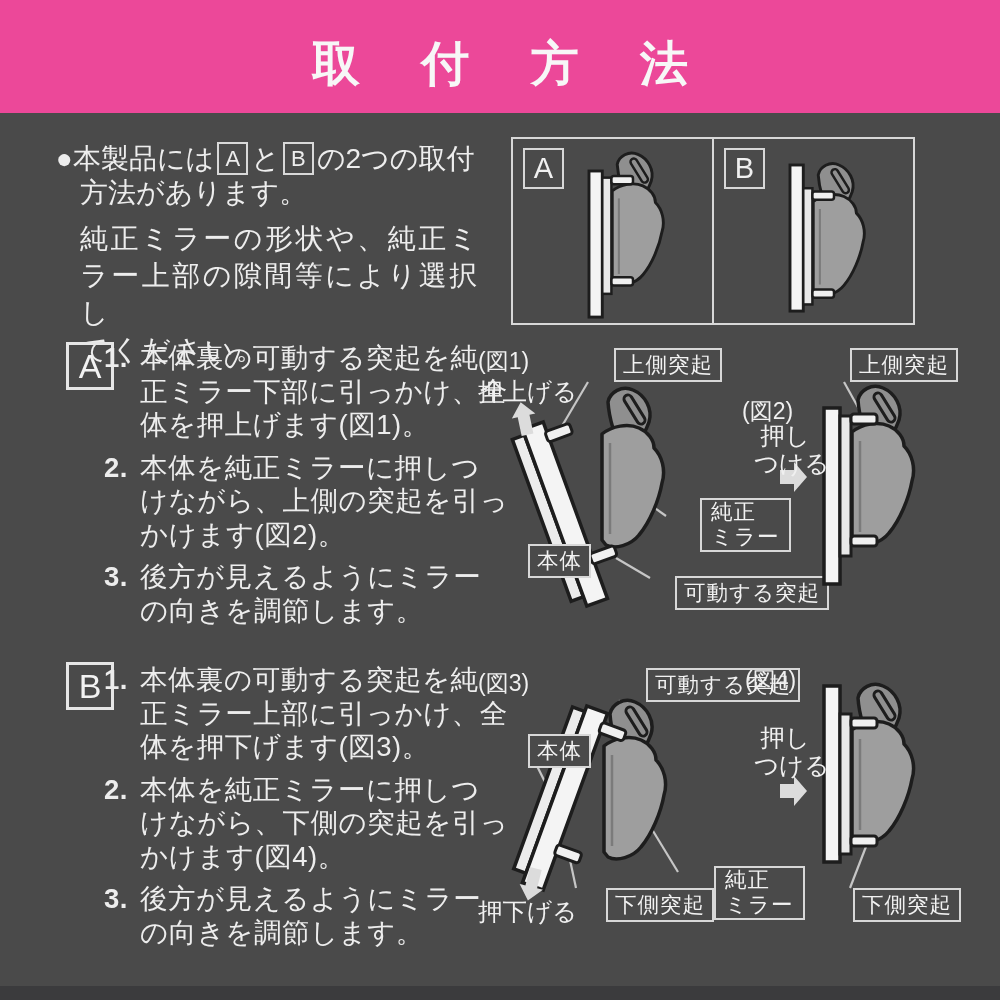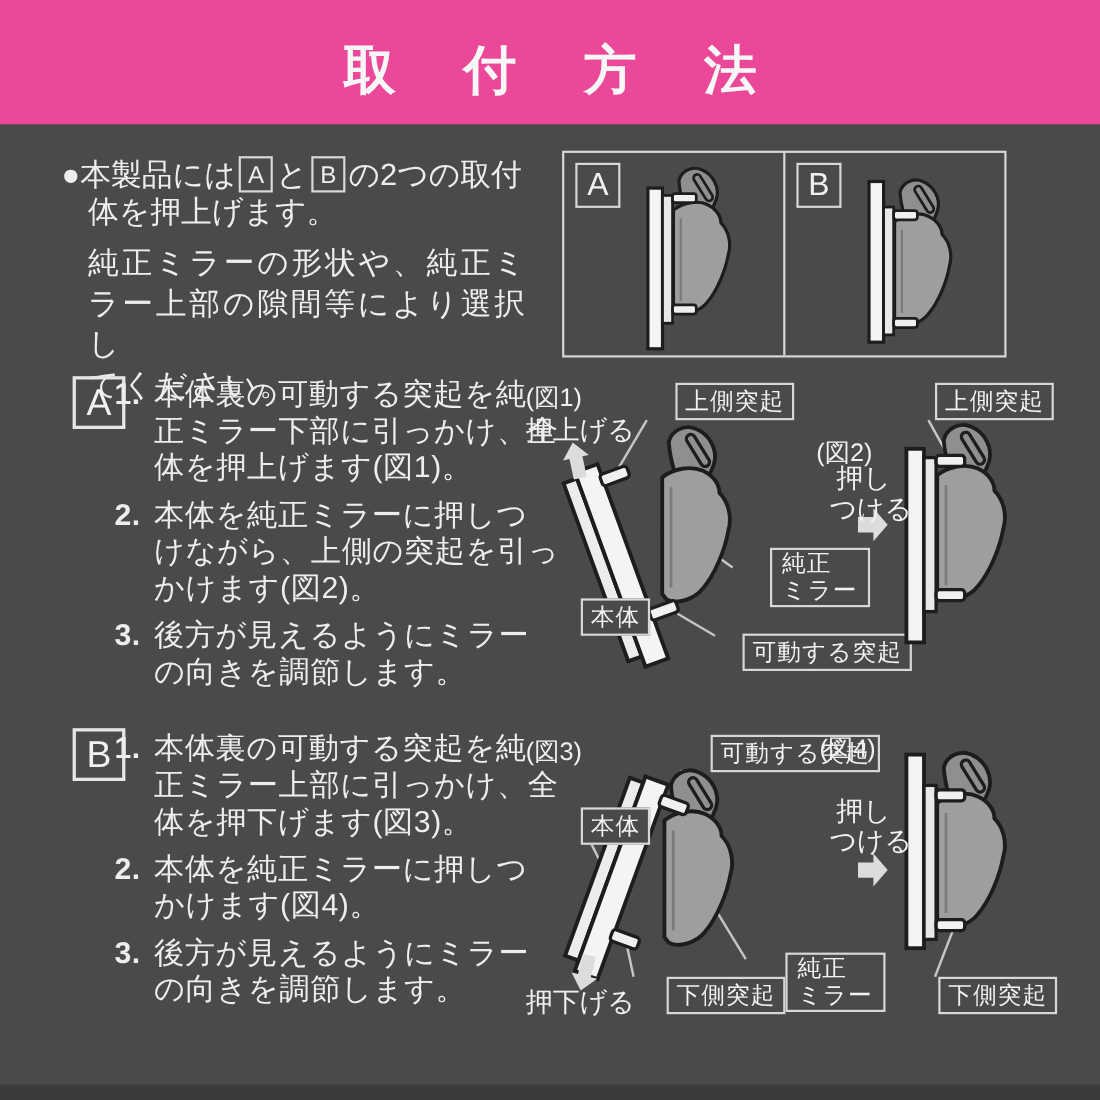--- a/index.html
+++ b/index.html
@@ -100,21 +100,21 @@
   </svg>
 
   <div id="hdr">
     <div class="title">取 付 方 法</div>
   </div>
 
   <div id="intro">
     <div class="l1">
       <span>●</span><span>本製品には</span><span class="inline-badge">A</span><span>と</span><span class="inline-badge">B</span><span>の2つの取付</span>
     </div>
-    <div class="l2">体を押上げます。</div>
+    <div class="l2">方法があります。</div>
     <div class="note">
       <div>純正ミラーの形状や、純正ミ</div>
       <div>ラー上部の隙間等により選択し</div>
       <div>てください。</div>
     </div>
   </div>
 
   <div id="panels">
     <div class="panel first">
       <svg width="198" height="180" viewBox="0 0 198 180">
@@ -168,20 +168,21 @@
       <div class="lines">
         <div>本体裏の可動する突起を純</div>
         <div>正ミラー上部に引っかけ、全</div>
         <div>体を押下げます(図3)。</div>
       </div>
     </div>
     <div class="step">
       <div class="num">2.</div>
       <div class="lines">
         <div>本体を純正ミラーに押しつ</div>
+        <div>けながら、下側の突起を引っ</div>
         <div>かけます(図4)。</div>
       </div>
     </div>
     <div class="step">
       <div class="num">3.</div>
       <div class="lines">
         <div>後方が見えるようにミラー</div>
         <div>の向きを調節します。</div>
       </div>
     </div>

